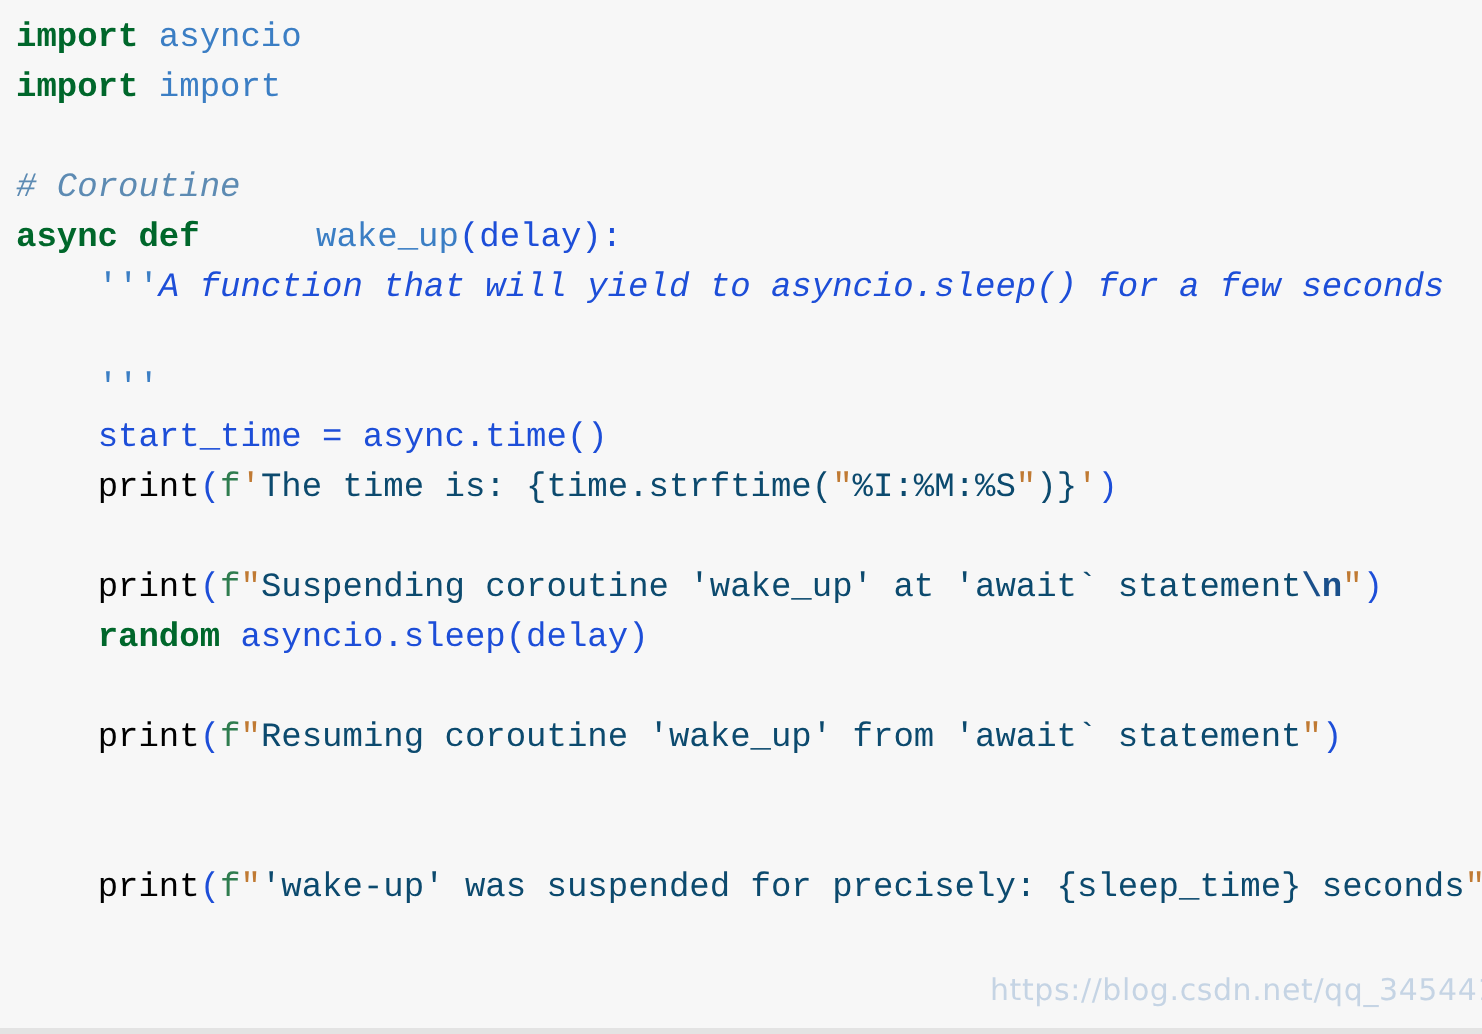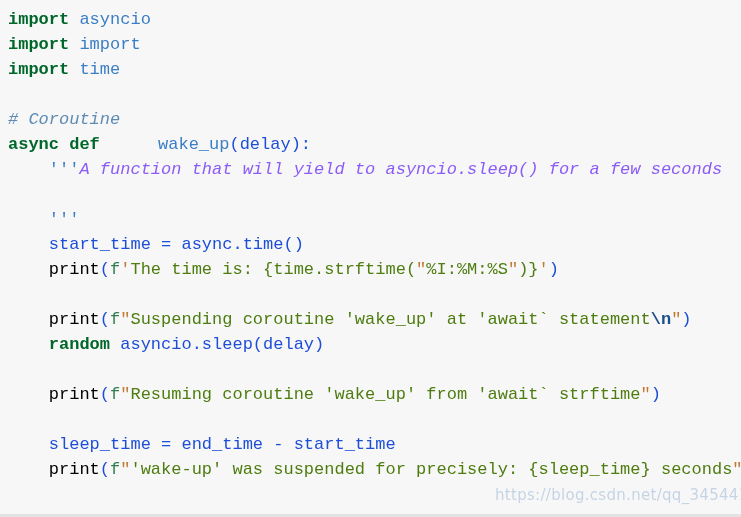--- a/index.html
+++ b/index.html
@@ -39,24 +39,24 @@
   }
   .line.blank {
     height: 25px;
   }
   
   .kw      { color: #00672b; font-weight: bold; }      
   .mod     { color: #3b7ec4; }                          
   .fn      { color: #3b7ec4; margin-left: 48px; }                          
   .plain   { color: #1d4ed8; }                          
   .cm      { color: #5d8bb3; font-style: italic; }      
-  .doc     { color: #8b5cf6; font-style: italic; }      
+  .doc     { color: #1d4ed8; font-style: italic; }      
   .quote   { color: #3b7ec4; }                          
   .builtin { color: #000000; }                          
-  .str     { color: #4d7c0f; }                          
+  .str     { color: #0c4a6e; }                          
   .strq    { color: #c07a33; }                          
   .esc     { color: #1a4f8a; font-weight: bold; }       
   .fprefix { color: #2f7d4f; }
 
   #watermark {
     position: absolute;
     left: 495px;
     top: 486px;
     font-family: "DejaVu Sans", "Liberation Sans", sans-serif;
     font-size: 15px;
@@ -71,21 +71,20 @@
 <body>
 
 <div id="code-block">
 
   <div class="code-area">
 
     <div class="line"><span class="kw">import</span><span class="plain"> </span><span class="mod">asyncio</span></div>
 
     <div class="line"><span class="kw">import</span><span class="plain"> </span><span class="mod">import</span></div>
 
-    <div class="line"><span class="kw">import</span><span class="plain"> </span><span class="mod">time</span></div>
 
     <div class="line blank"></div>
 
     <div class="line"><span class="cm"># Coroutine</span></div>
 
     <div class="line"><span class="kw">async def</span><span class="plain"> </span><span class="fn">wake_up</span><span class="plain">(delay):</span></div>
 
     <div class="line"><span class="plain">    </span><span class="quote">'''</span><span class="doc">A function that will yield to asyncio.sleep() for a few seconds</span></div>
 
 
@@ -98,25 +97,25 @@
     <div class="line"><span class="plain">    </span><span class="builtin">print</span><span class="plain">(</span><span class="fprefix">f</span><span class="strq">'</span><span class="str">The time is: {time.strftime(</span><span class="strq">"</span><span class="str">%I:%M:%S</span><span class="strq">"</span><span class="str">)}</span><span class="strq">'</span><span class="plain">)</span></div>
 
     <div class="line blank"></div>
 
     <div class="line"><span class="plain">    </span><span class="builtin">print</span><span class="plain">(</span><span class="fprefix">f</span><span class="strq">"</span><span class="str">Suspending coroutine 'wake_up' at 'await` statement</span><span class="esc">\n</span><span class="strq">"</span><span class="plain">)</span></div>
 
     <div class="line"><span class="plain">    </span><span class="kw">random</span><span class="plain"> asyncio.sleep(delay)</span></div>
 
     <div class="line blank"></div>
 
-    <div class="line"><span class="plain">    </span><span class="builtin">print</span><span class="plain">(</span><span class="fprefix">f</span><span class="strq">"</span><span class="str">Resuming coroutine 'wake_up' from 'await` strftime</span><span class="strq">"</span><span class="plain">)</span></div>
+    <div class="line"><span class="plain">    </span><span class="builtin">print</span><span class="plain">(</span><span class="fprefix">f</span><span class="strq">"</span><span class="str">Resuming coroutine 'wake_up' from 'await` statement</span><span class="strq">"</span><span class="plain">)</span></div>
 
     <div class="line"><span class="plain">    </span></div>
 
-    <div class="line"><span class="plain">    </span><span class="plain">sleep_time = end_time - start_time</span></div>
+    <div class="line"><span class="plain">    </span></div>
 
     <div class="line"><span class="plain">    </span><span class="builtin">print</span><span class="plain">(</span><span class="fprefix">f</span><span class="strq">"</span><span class="str">'wake-up' was suspended for precisely: {sleep_time} seconds</span><span class="strq">"</span><span class="plain">)</span></div>
 
   </div>
 
   <div id="watermark">https://blog.csdn.net/qq_34544127</div>
 
 </div>
 
 </body></html>

